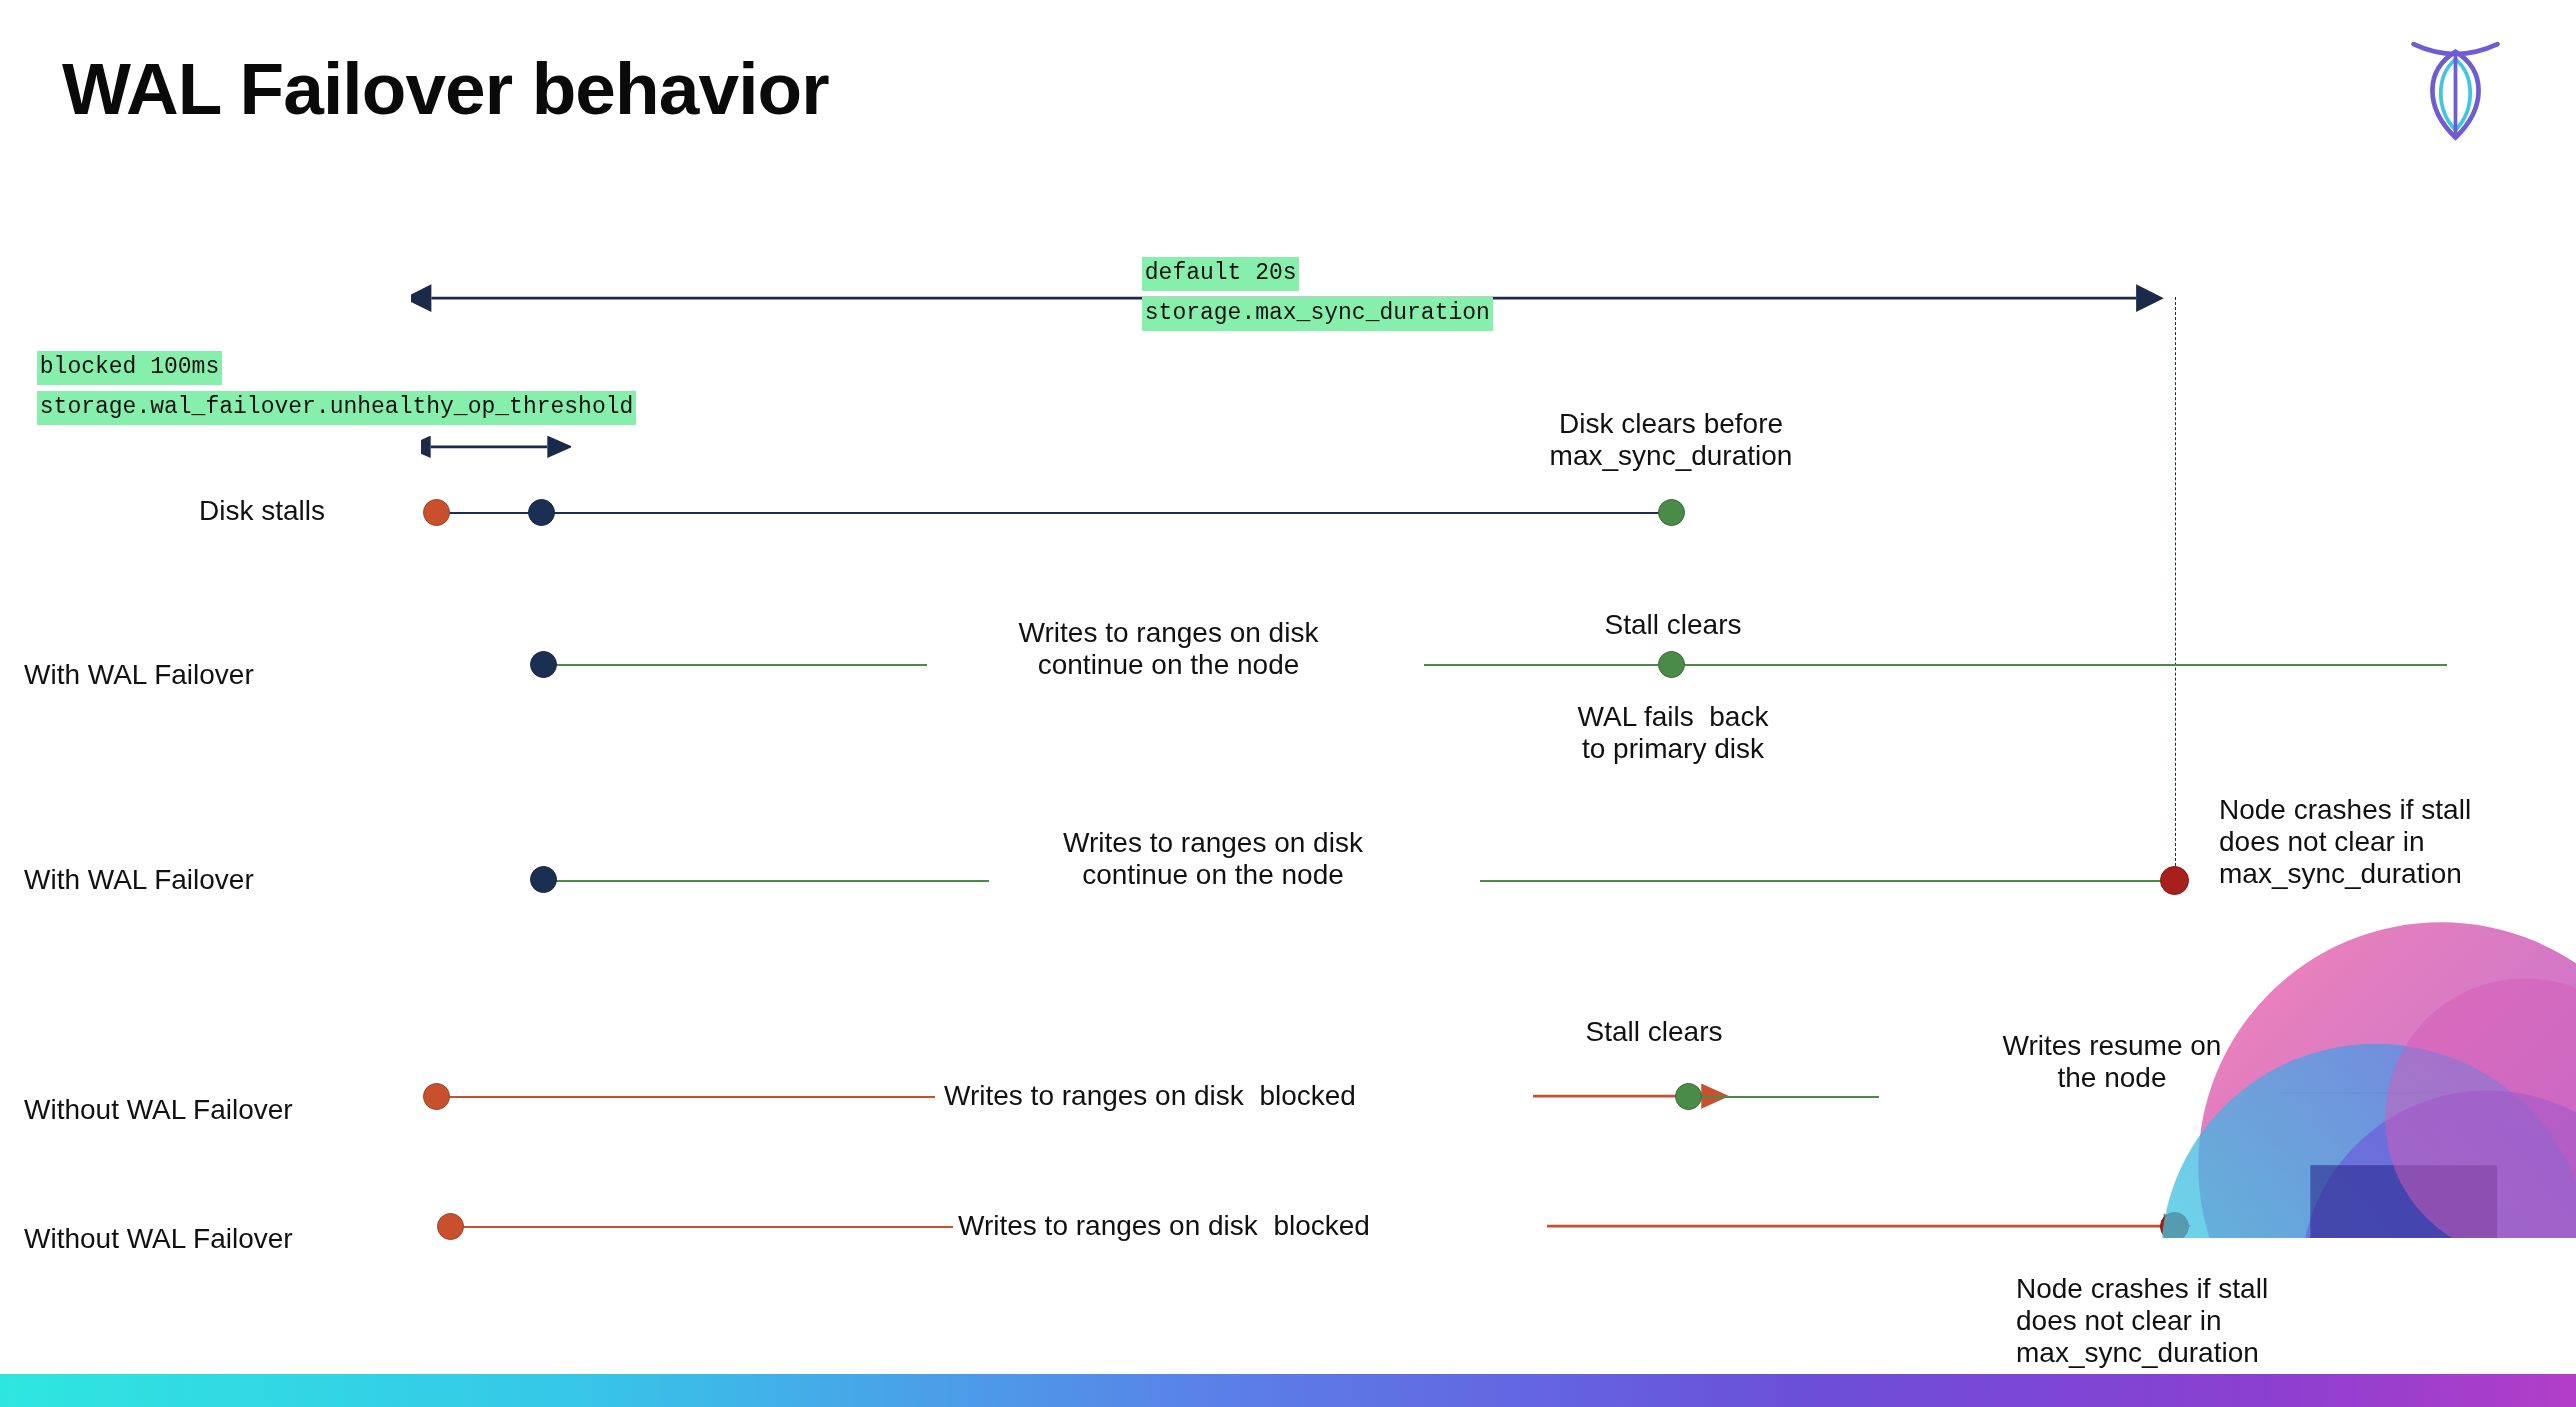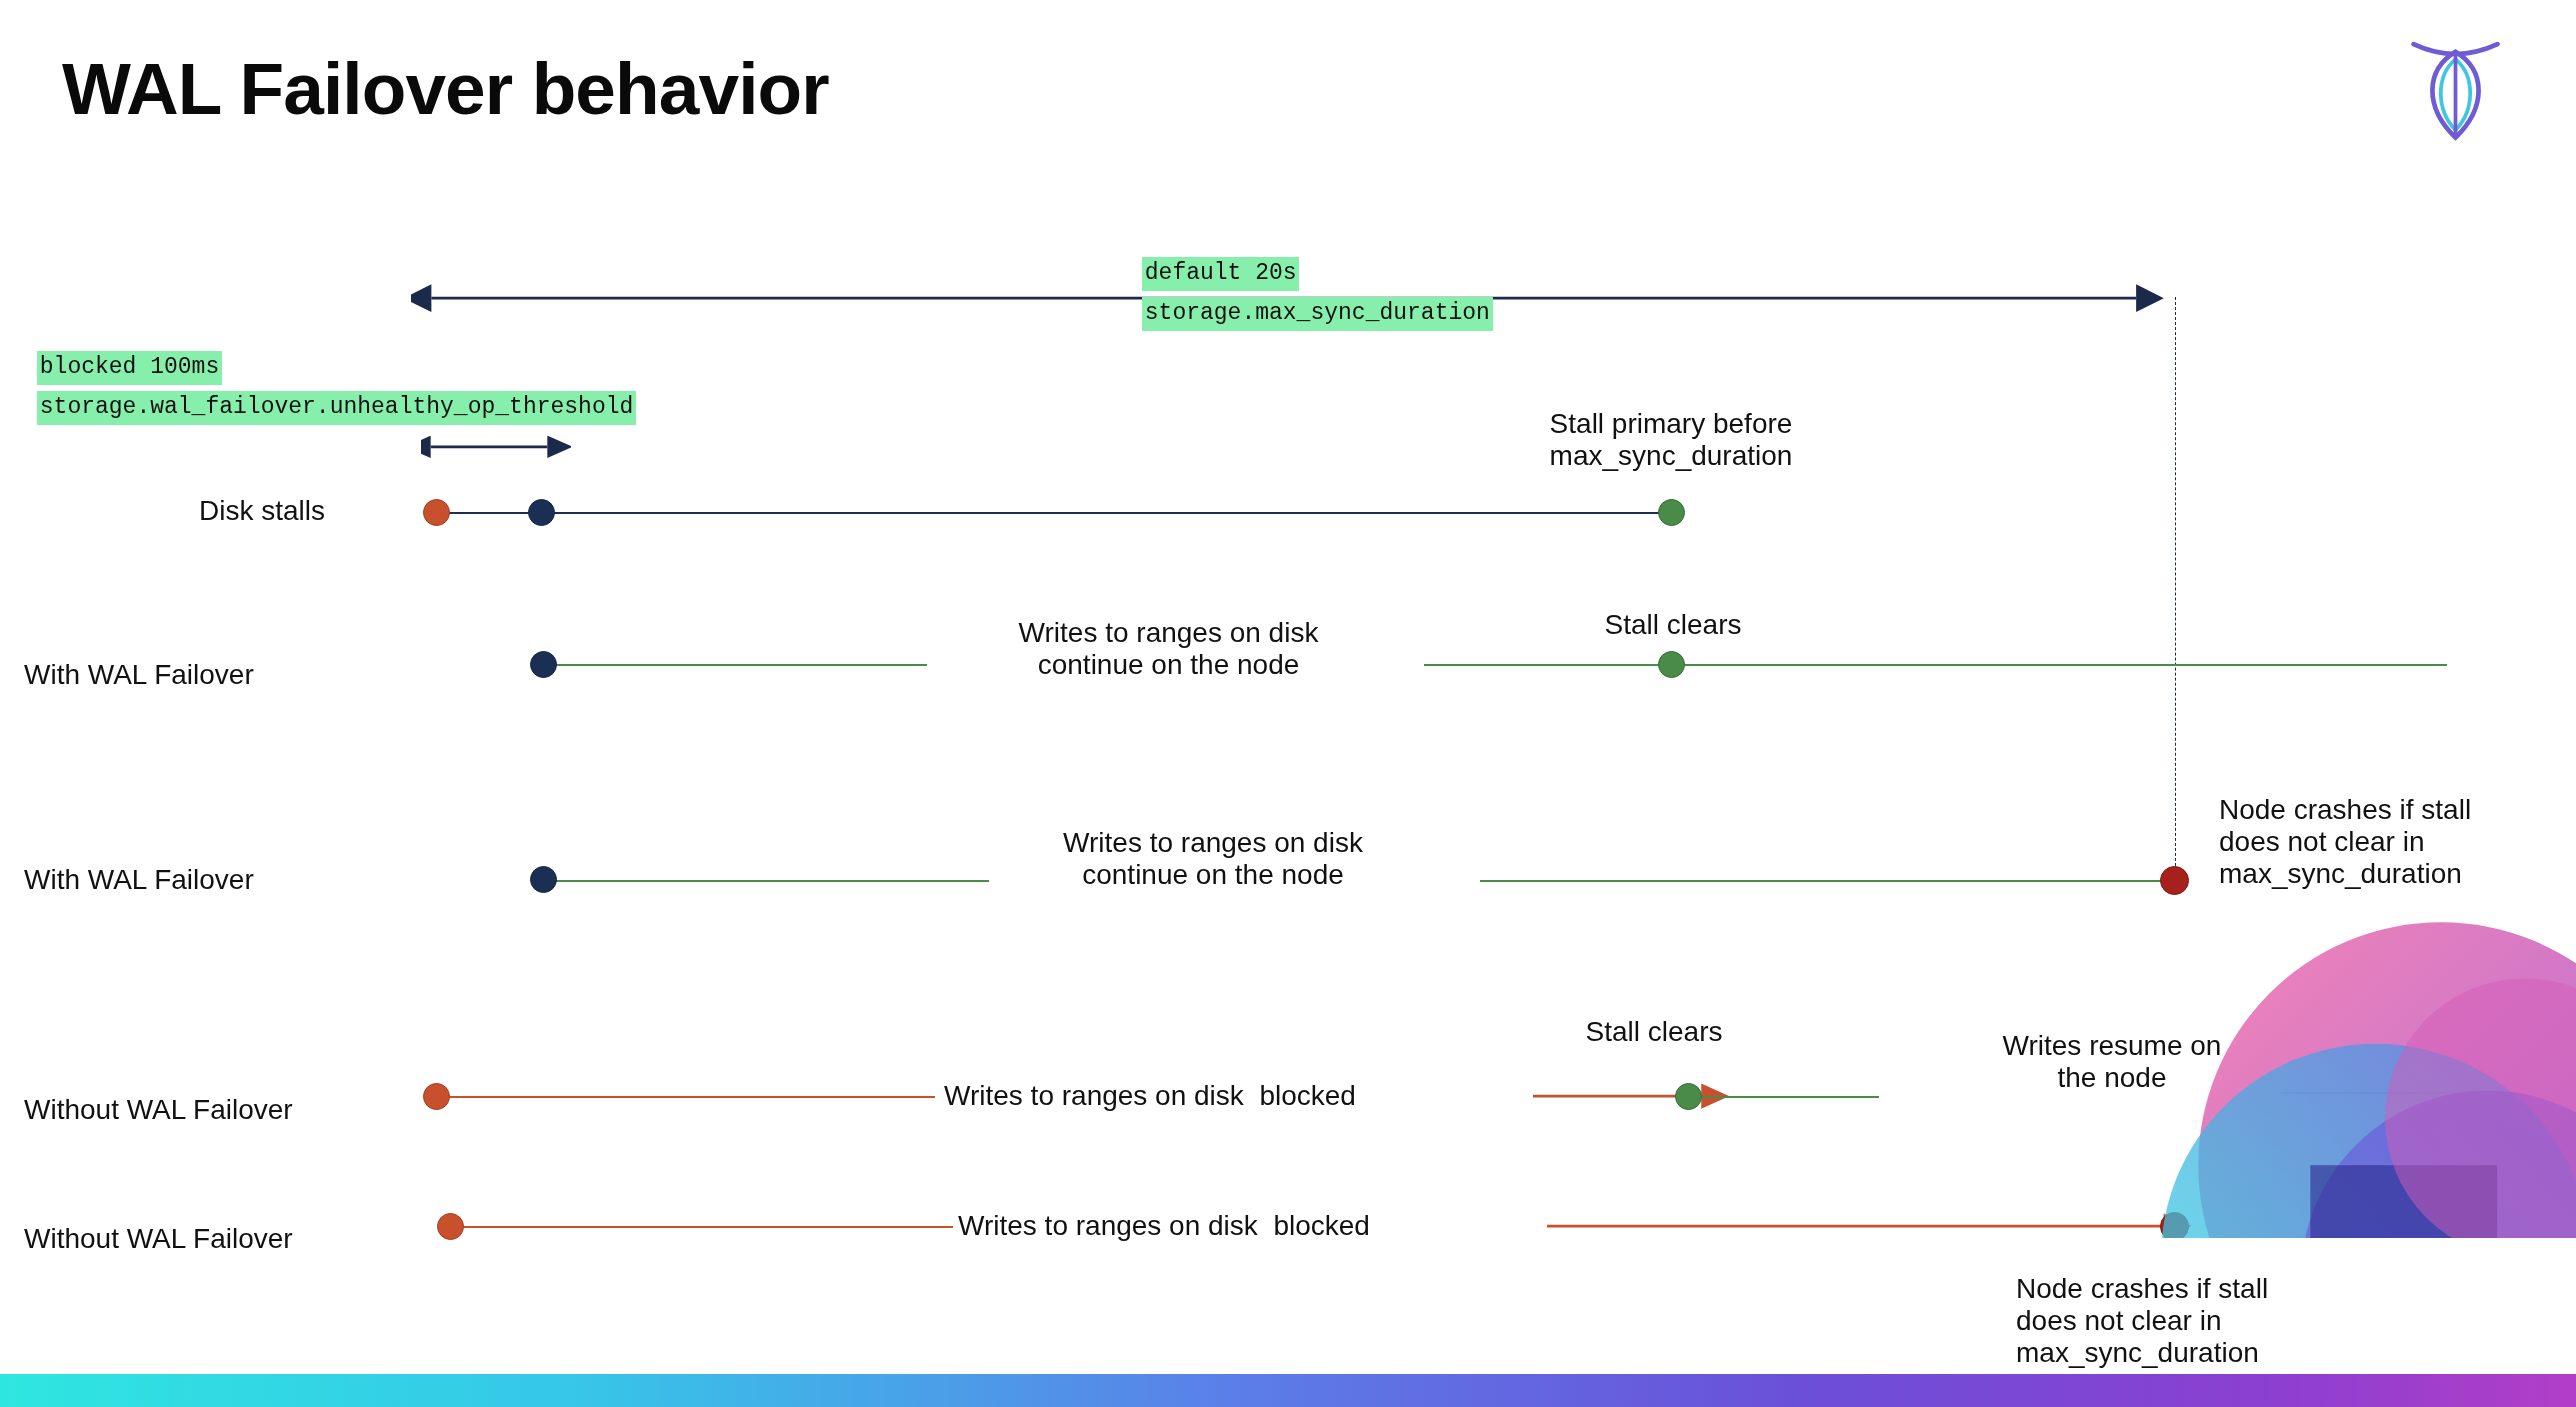--- a/index.html
+++ b/index.html
@@ -104,31 +104,33 @@
       </marker>
     </defs>
     <line x1="10" y1="18" x2="135" y2="18" stroke="#1b2a4a" stroke-width="3" marker-start="url(#sA)" marker-end="url(#sB)"></line>
   </svg>
 
   <div class="lbl right" style="left:56px;top:495px;width:269px;">Disk stalls</div>
   <div class="hline" style="left:437px;top:512px;width:1236px;border-top:2.8px solid #1b2f55;"></div>
   <div class="dot red" style="left:423px;top:499px;width:27px;height:27px;"></div>
   <div class="dot navy" style="left:528px;top:499px;width:27px;height:27px;"></div>
   <div class="dot green" style="left:1658px;top:499px;width:27px;height:27px;"></div>
-  <div class="lbl ctr" style="left:1484px;top:408px;width:374px;">Stall primary before
+  <div class="lbl ctr" style="left:1484px;top:408px;width:374px;">Disk clears before
 max_sync_duration</div>
 
   <div class="lbl" style="left:24px;top:659px;width:393px;">With WAL Failover</div>
   <div class="hline" style="left:542px;top:664px;width:385px;border-top:2.8px solid #4a8b4a;"></div>
   <div class="hline" style="left:1424px;top:664px;width:1023px;border-top:2.8px solid #4a8b4a;"></div>
   <div class="dot navy" style="left:530px;top:651px;width:27px;height:27px;"></div>
   <div class="dot green" style="left:1658px;top:651px;width:27px;height:27px;"></div>
   <div class="lbl ctr" style="left:944px;top:617px;width:449px;">Writes to ranges on disk
 continue on the node</div>
   <div class="lbl ctr" style="left:1514px;top:609px;width:318px;">Stall clears</div>
+  <div class="lbl ctr" style="left:1486px;top:701px;width:374px;">WAL fails  back
+to primary disk</div>
 
   <div class="lbl" style="left:24px;top:864px;width:393px;">With WAL Failover</div>
   <div class="hline" style="left:542px;top:880px;width:447px;border-top:2.8px solid #4a8b4a;"></div>
   <div class="hline" style="left:1480px;top:880px;width:701px;border-top:2.8px solid #4a8b4a;"></div>
   <div class="dot navy" style="left:530px;top:866px;width:27px;height:27px;"></div>
   <div class="dot darkred" style="left:2160px;top:866px;width:29px;height:29px;"></div>
   <div class="lbl ctr" style="left:998px;top:827px;width:430px;">Writes to ranges on disk
 continue on the node</div>
   <div class="lbl" style="left:2219px;top:794px;width:374px;">Node crashes if stall
 does not clear in

